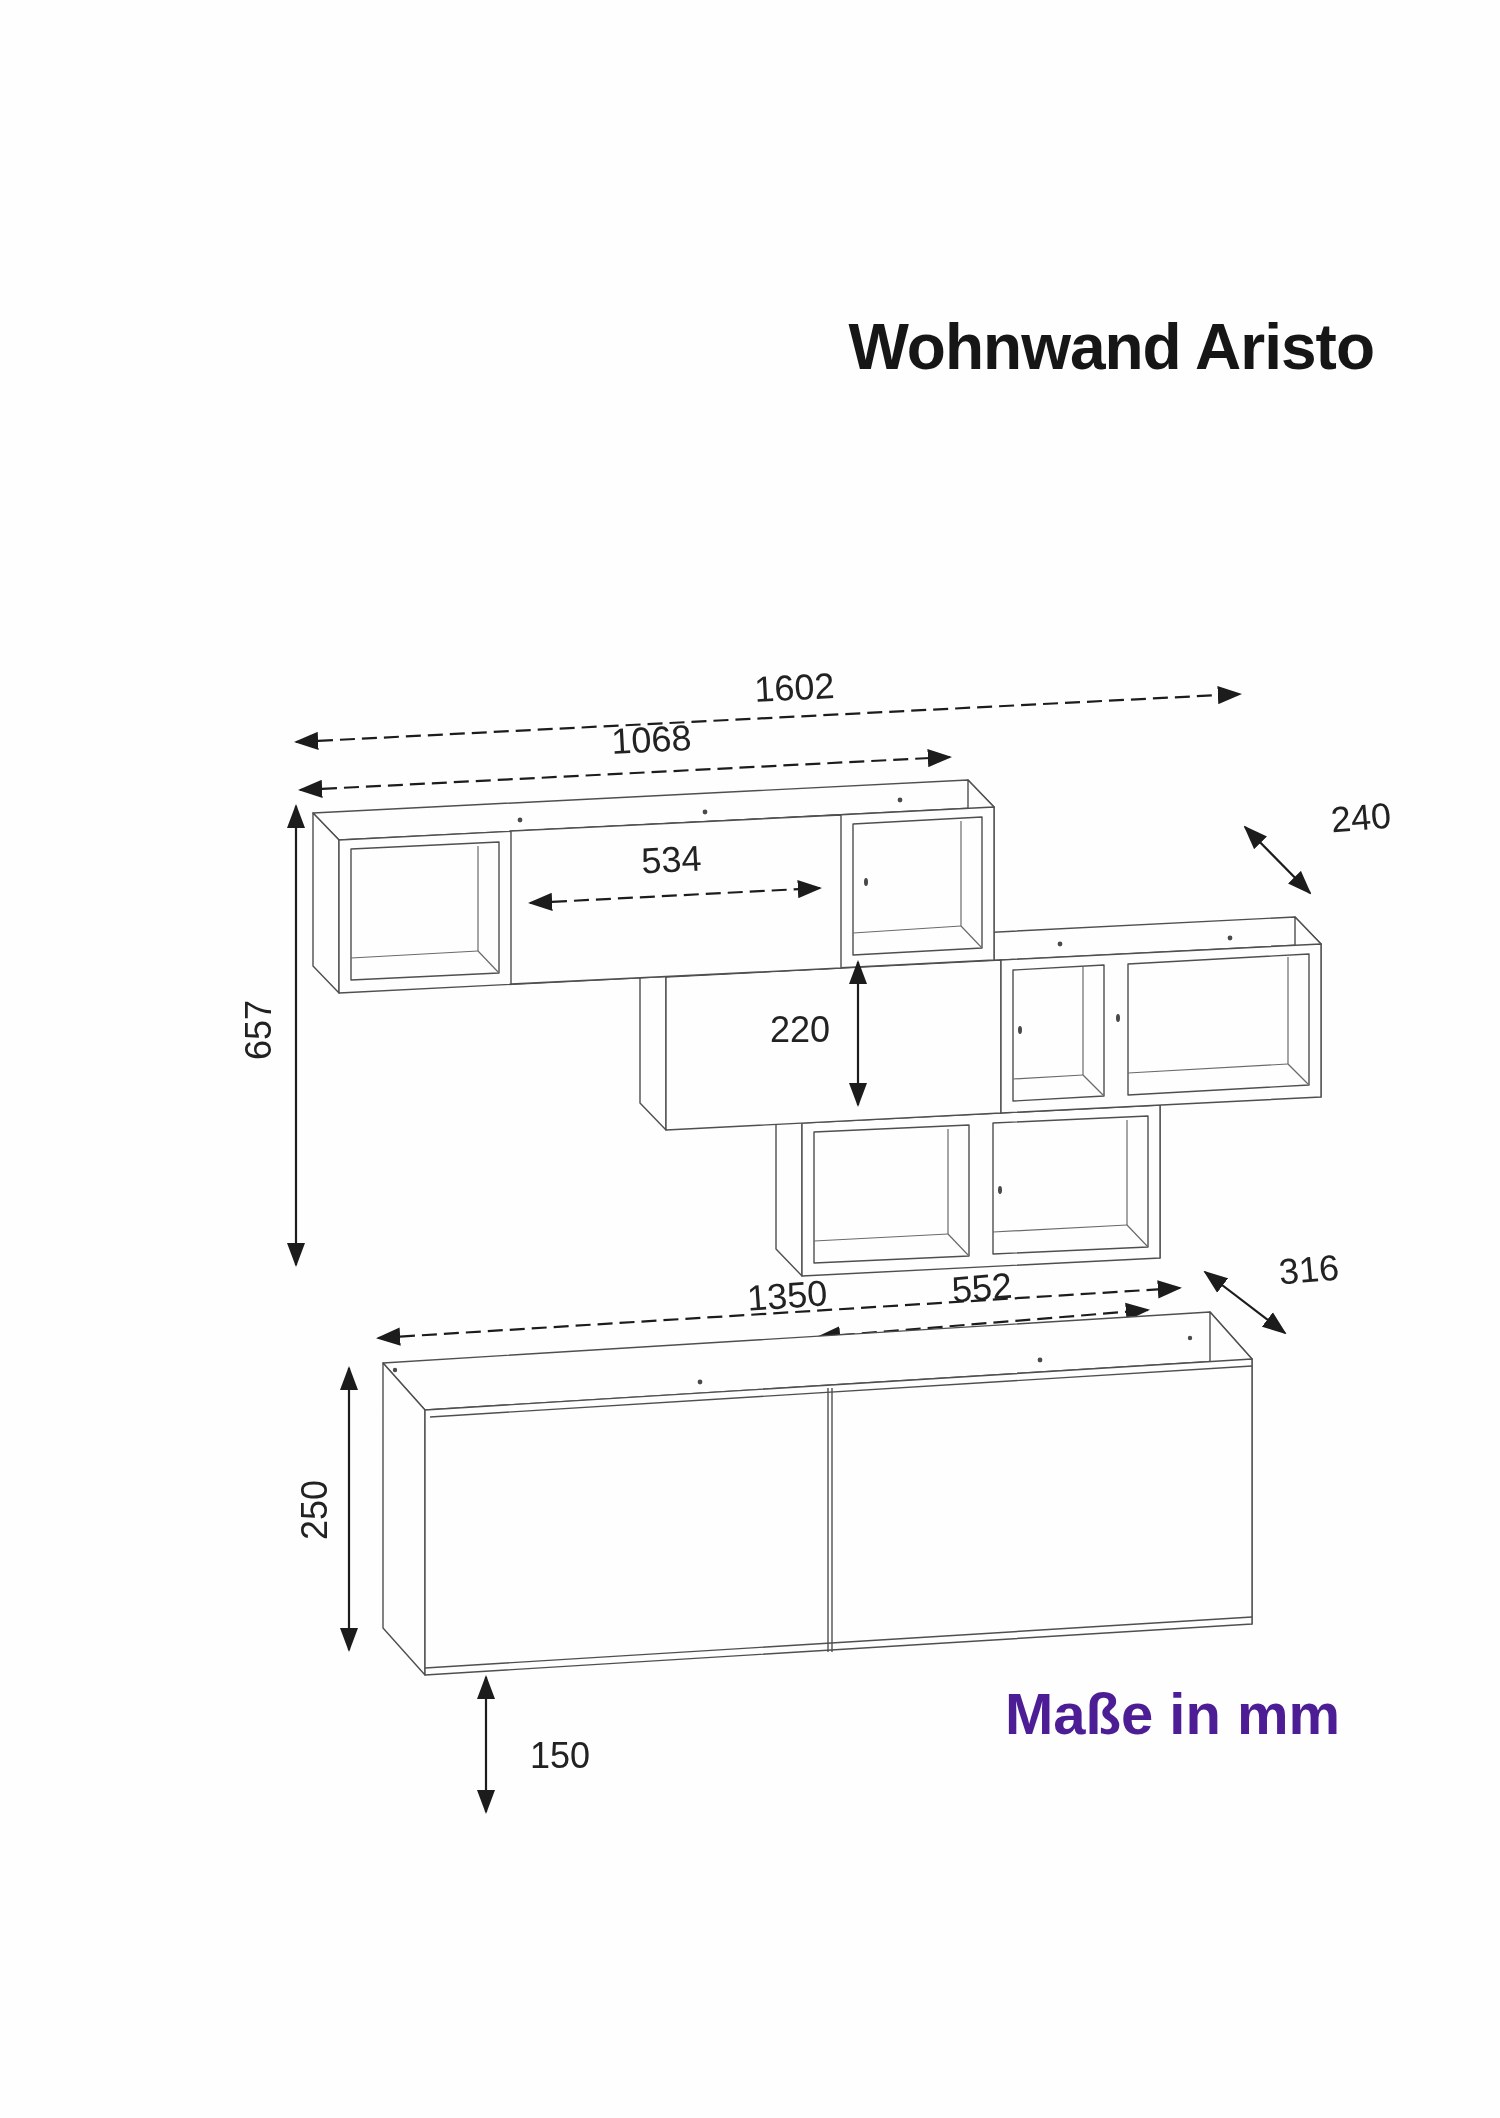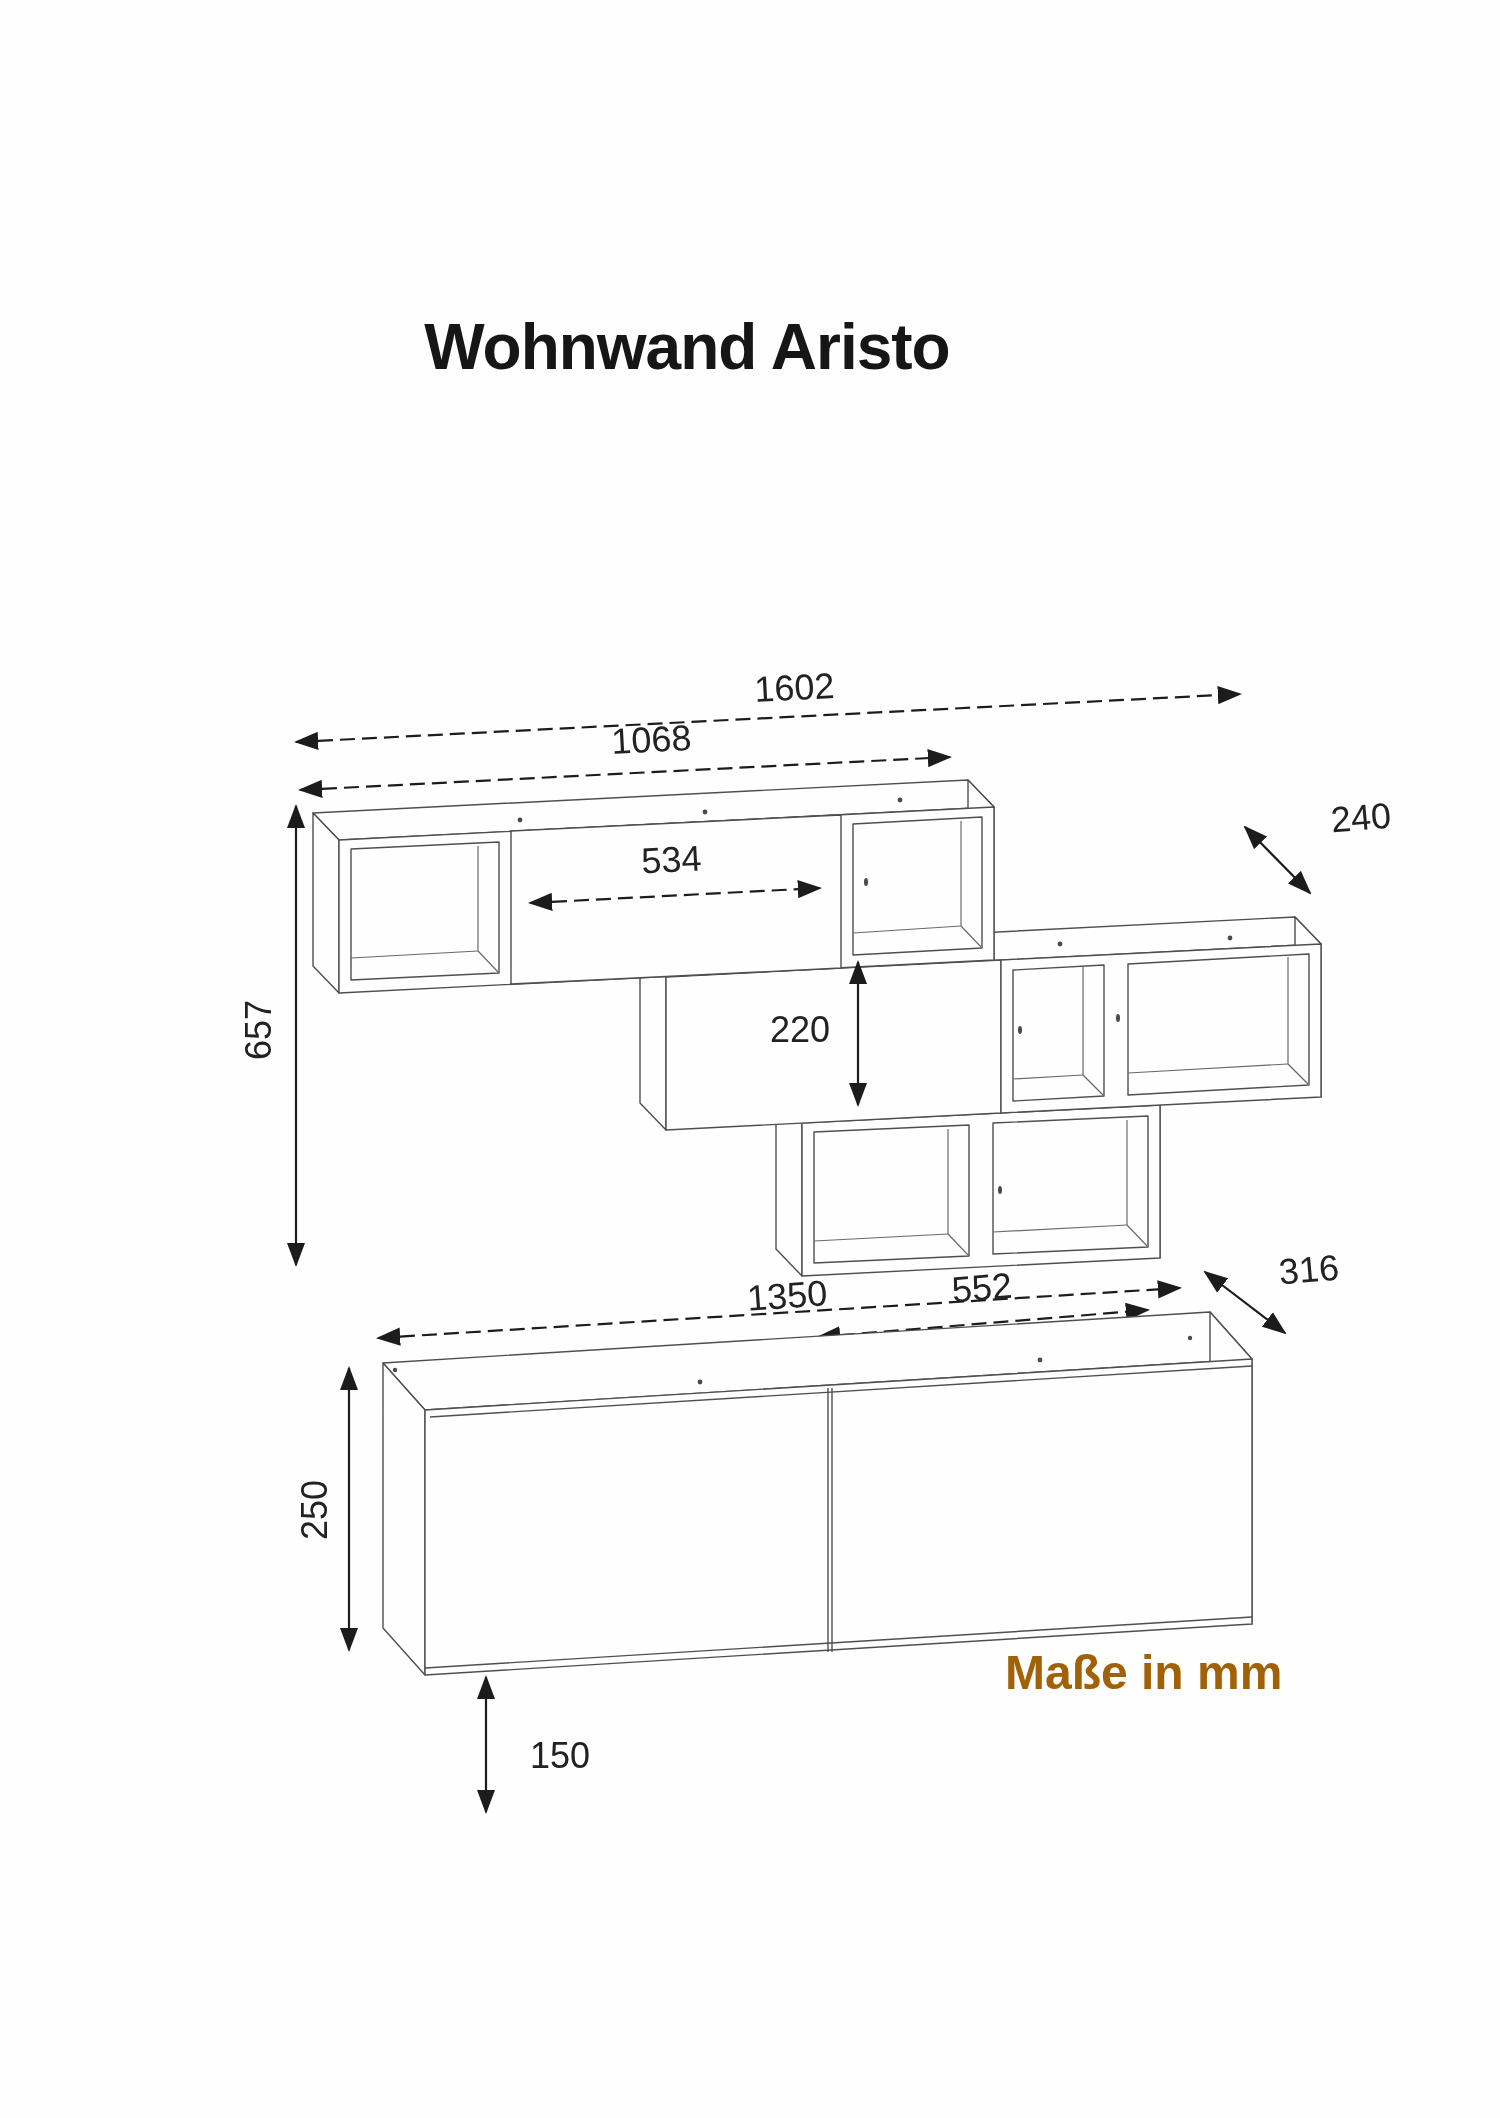--- a/index.html
+++ b/index.html
@@ -6,32 +6,32 @@
   .page{
     position:relative;
     width:1500px;height:2118px;
     background:#fefefe;
     font-family:"Liberation Sans", sans-serif;
     overflow:hidden;
   }
   .title{
     position:absolute;
     top:310px;left:0;width:1374px;
-    text-align:center;
+    text-align:right;
     font-size:64px;
     font-weight:bold;
     color:#161616;
     letter-spacing:-1px;
   }
   .units-note{
     position:absolute;
-    top:1645px;left:1005px;
-    font-size:48px;
+    top:1680px;left:1005px;
+    font-size:58px;
     font-weight:bold;
-    color:#a16207;
+    color:#4c1d95;
   }
   svg{position:absolute;top:0;left:0;}
   .edge{fill:none;stroke:#4f4f4f;stroke-width:1.4;stroke-linejoin:round;}
   .face{fill:#fefefe;stroke:#4f4f4f;stroke-width:1.4;stroke-linejoin:round;}
   .inner{fill:none;stroke:#6a6a6a;stroke-width:1.2;}
   .dim{fill:none;stroke:#1c1c1c;stroke-width:2.2;}
   .dashed{stroke-dasharray:15 7;}
   .dimtext{font-family:"Liberation Sans",sans-serif;font-size:36px;fill:#222222;}
   .hole{fill:#4a4a4a;}
 </style>

